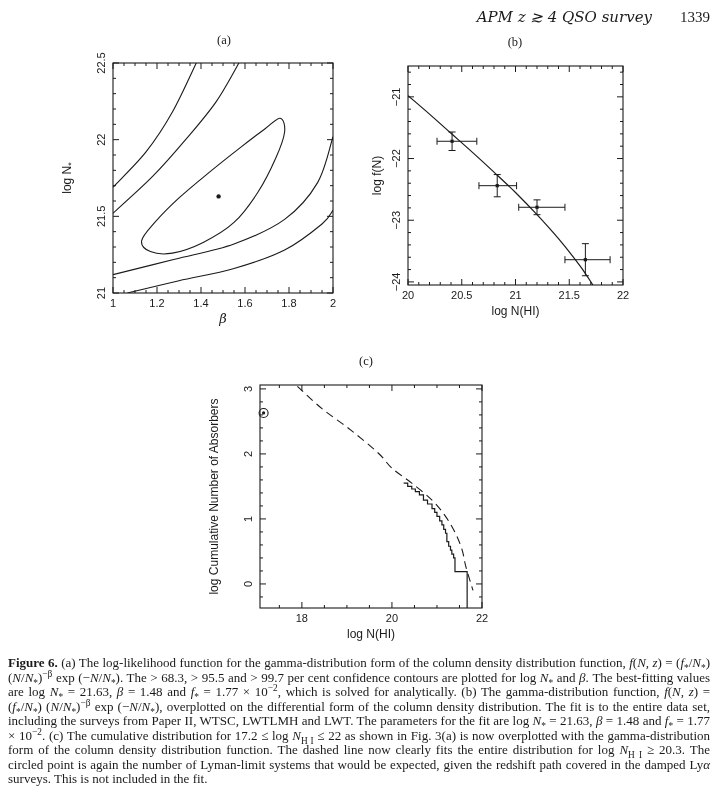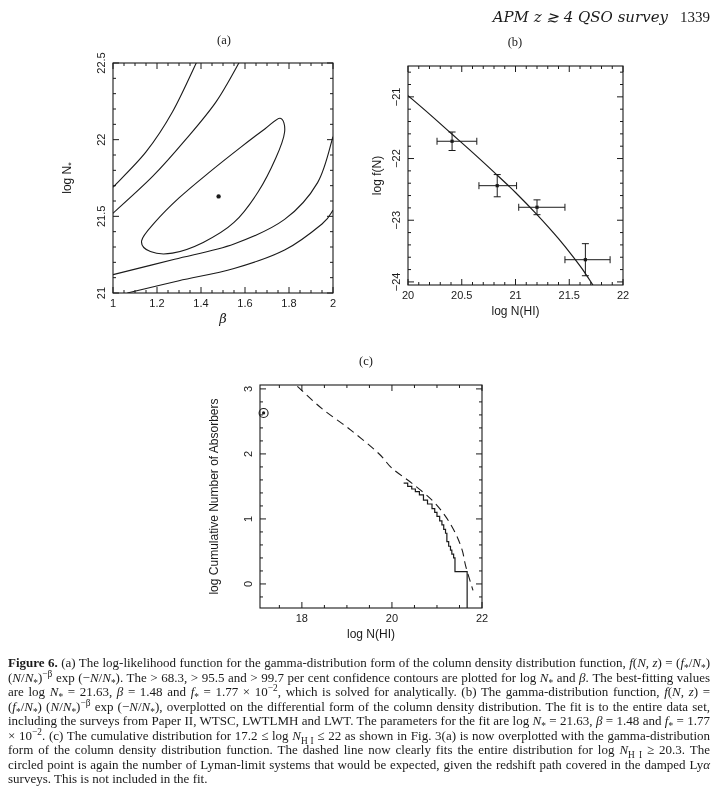--- a/index.html
+++ b/index.html
@@ -11,21 +11,21 @@
   svg{overflow:visible;display:block;}
   .chart{position:absolute;}
   #chart-a{left:30px;top:28px;}
   #chart-b{left:375px;top:28px;}
   #chart-c{left:195px;top:350px;}
   .header{
     position:absolute;top:8px;right:8px;
     font-size:15px;white-space:nowrap;
   }
   .header .ht{font-style:italic;font-family:"DejaVu Serif",serif;margin-top:22px;}
-  .header .hp{font-style:normal;margin-left:12px;}
+  .header .hp{font-style:normal;margin-left:28px;}
   .panel-label{
     position:absolute;width:44px;text-align:center;
     font-size:12.5px;font-family:"Liberation Serif","DejaVu Serif",serif;
   }
   #plabel-a{left:202px;top:33px;}
   #plabel-b{left:493px;top:35px;}
   #plabel-c{left:344px;top:354px;}
   .caption{
     position:absolute;left:8px;top:656px;width:702px;
     font-size:13px;line-height:14.5px;text-align:justify;

